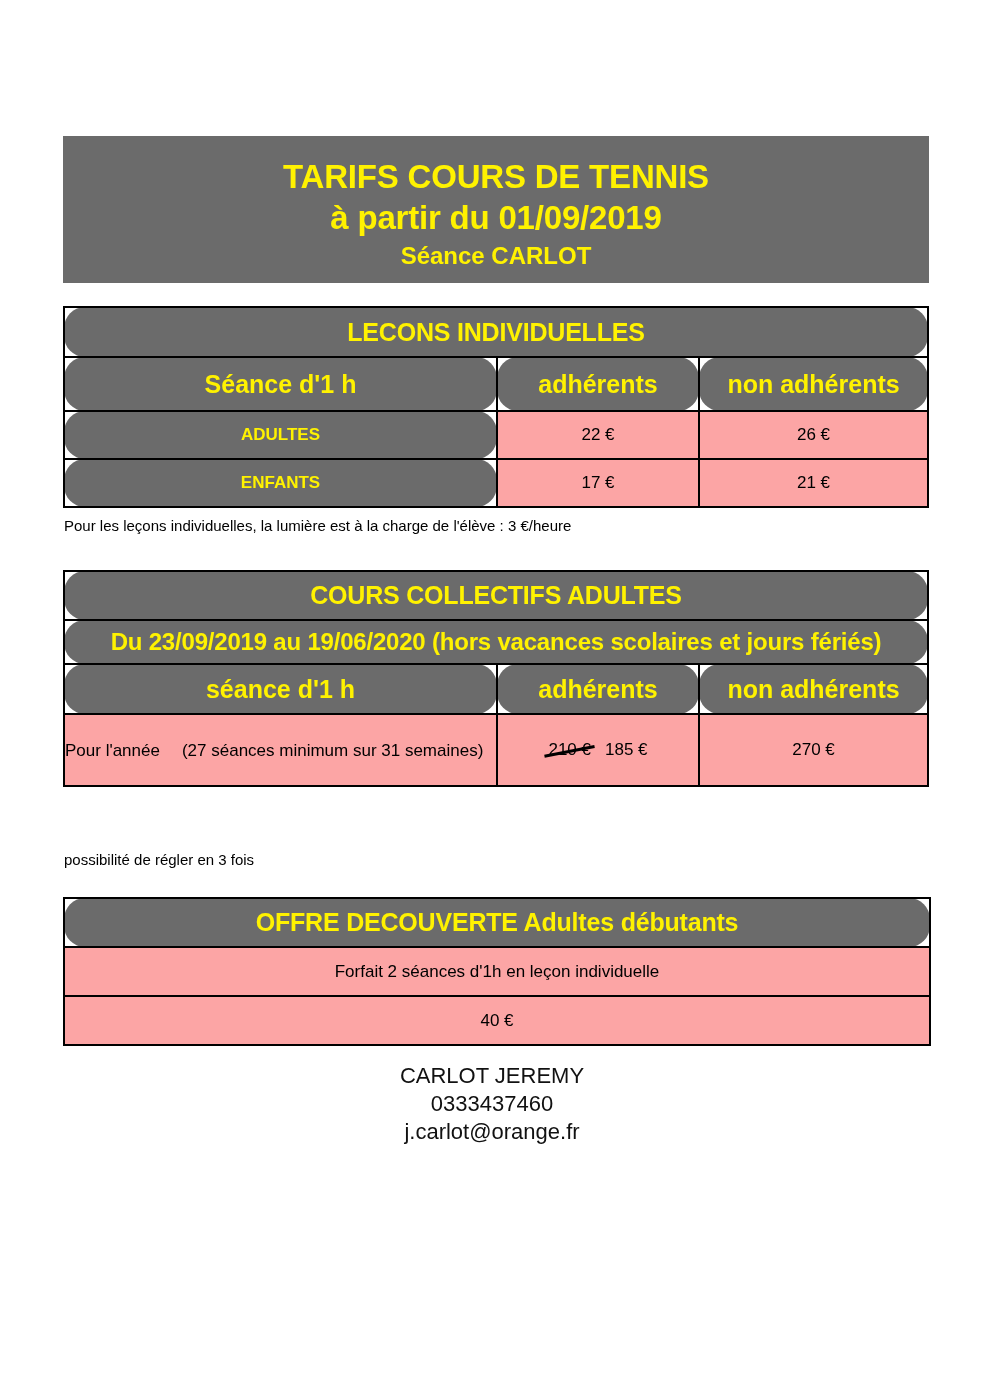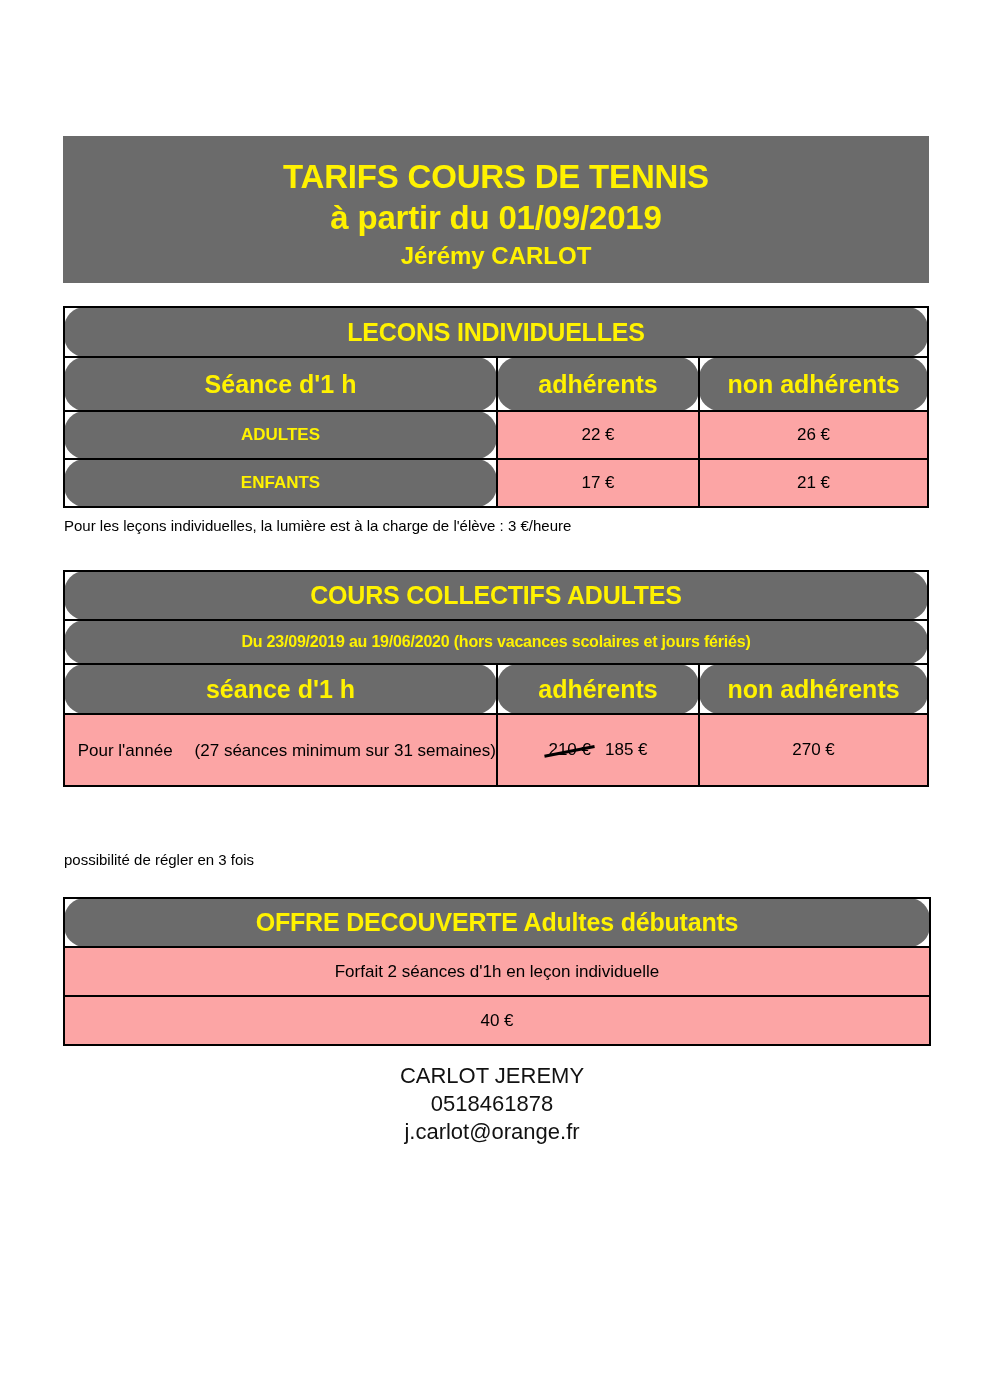--- a/index.html
+++ b/index.html
@@ -125,39 +125,39 @@
 
   
   #table-collectifs { top: 570px; }
   .t2-banner1 {
     height: 47px;
     font-size: 25px;
     letter-spacing: -0.2px;
   }
   .t2-banner2 {
     height: 42px;
-    font-size: 16px;
+    font-size: 24px;
     letter-spacing: -0.2px;
   }
   .t2-head {
     height: 48px;
     font-size: 25px;
   }
   .t2-cell {
     height: 70px;
     font-size: 17px;
     padding: 4px 10px;
     line-height: 25px;
   }
   .t2-price {
     font-size: 17px;
   }
   .annee-label {
     display: block;
-    text-align: right;
+    text-align: left;
   }
   .annee-gap { display: inline-block; width: 22px; }
   .old-price {
     position: relative;
     display: inline-block;
     margin-right: 14px;
   }
   .old-price .strike-bar {
     position: absolute;
     left: -4px;
@@ -194,21 +194,21 @@
   .contact div { white-space: nowrap; }
 </style>
 </head>
 <body>
 
 <div class="page">
 
   <div class="title-banner">
     <div class="title-line1">TARIFS COURS DE TENNIS</div>
     <div class="title-line2">à partir du 01/09/2019</div>
-    <div class="title-line3">Jérémy CARLOT</div>
+    <div class="title-line3">Séance CARLOT</div>
   </div>
 
   <table class="tbl" id="table-lecons">
     <colgroup>
       <col class="col-label">
         <col class="col-adh">
         <col class="col-non">
     </colgroup>
     <tbody>
       <tr>
@@ -280,17 +280,17 @@
         <td class="t3-row">Forfait 2 séances d'1h en leçon individuelle</td>
       </tr>
       <tr>
         <td class="t3-row">40 €</td>
       </tr>
     </tbody>
   </table>
 
   <div class="contact">
     <div>CARLOT JEREMY</div>
-    <div>0518461878</div>
+    <div>0333437460</div>
     <div>j.carlot@orange.fr</div>
   </div>
 
 </div>
 
 </body></html>

